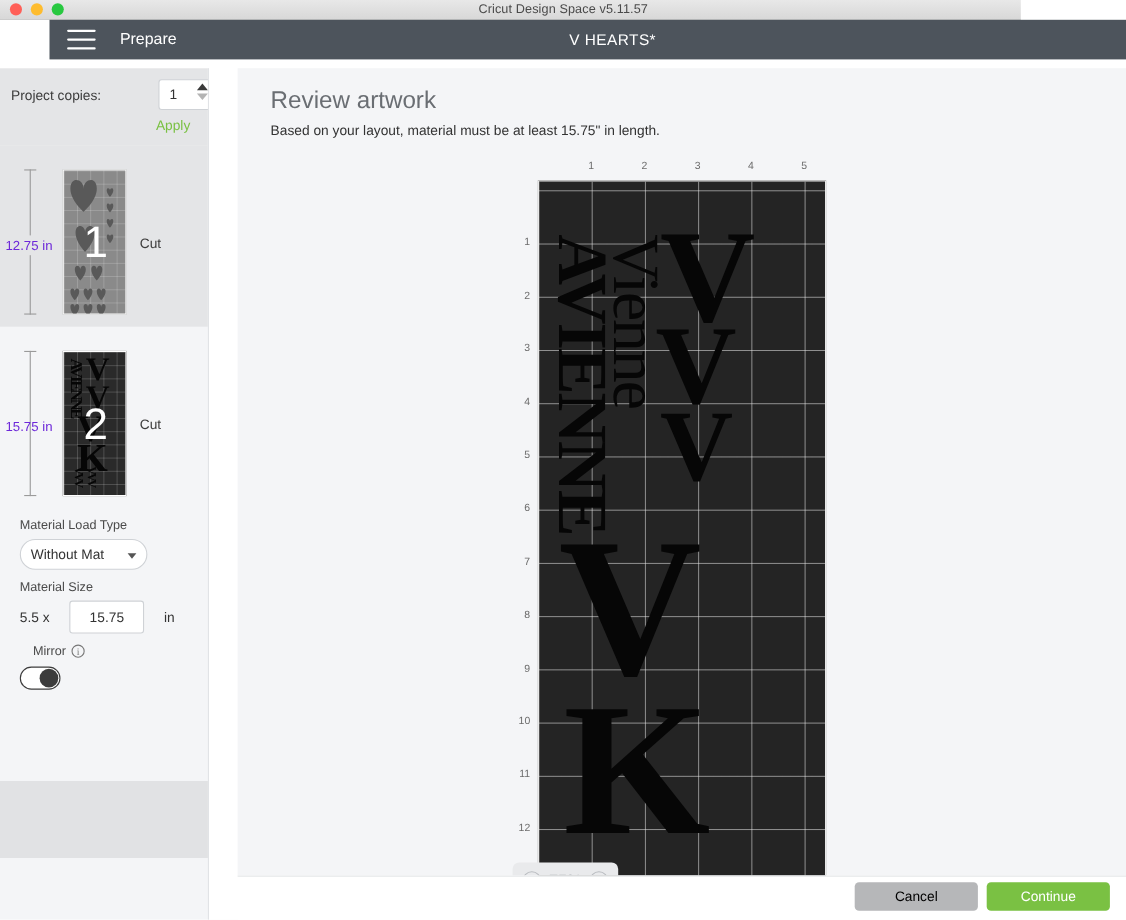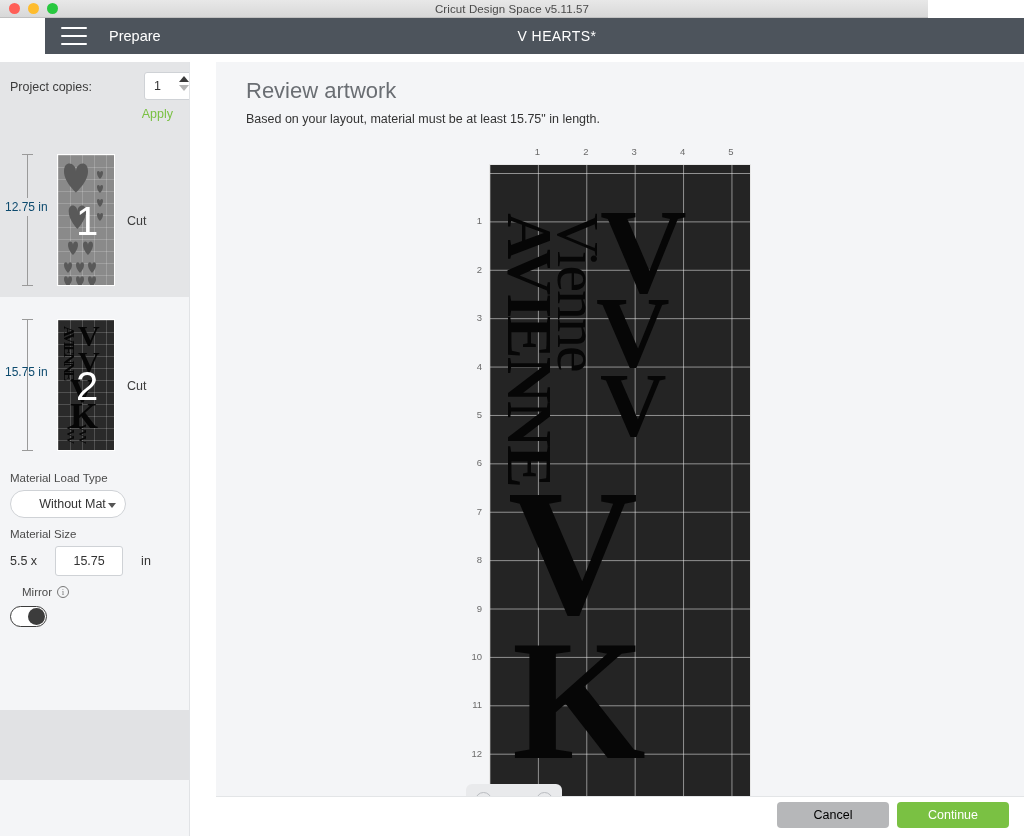--- a/index.html
+++ b/index.html
@@ -91,21 +91,21 @@
   .mat-ruler {
     position: absolute; left: 27px; top: 22px;
     width: 1px; height: 132px; background: #9a9a9a;
   }
   .mat-ruler::before, .mat-ruler::after {
     content: ''; position: absolute; left: -5px; width: 11px; height: 1px; background: #9a9a9a;
   }
   .mat-ruler::before { top: 0; }
   .mat-ruler::after { bottom: 0; }
   .mat-size-label {
-    position: absolute; left: 5px; top: 66px; font-size: 12px; color: #0c4a6e;
+    position: absolute; left: 5px; top: 82px; font-size: 12px; color: #6d28d9;
     background: inherit; padding: 2px 0;
   }
   .mat-thumb {
     position: absolute; left: 57px; top: 22px;
     width: 58px; height: 132px;
     border: 1px solid #ffffff;
   }
   .mat-thumb.gray { background: #8a8a8a; }
   .mat-thumb.dark { background: #2a2a2a; }
   .mat-grid {
@@ -118,26 +118,26 @@
   .mat-num {
     position: absolute; left: 0; top: 0; width: 58px; height: 132px;
     display: flex; align-items: center; justify-content: center;
     font-size: 40px; color: #ffffff; font-weight: 300; line-height: 1;
   }
   .mat-op {
     position: absolute; left: 127px; top: 82px; font-size: 12.5px; color: #3c3c3c;
   }
   .mat-art { position: absolute; inset: 0; overflow: hidden; }
 
-  .sb-group { padding: 10px 10px 0 10px; }
+  .sb-group { padding: 10px 10px 0 18px; }
   .sb-label { font-size: 11.5px; color: #4a4a4a; margin-bottom: 6px; }
   .select-box {
     width: 116px; height: 28px; background: #ffffff;
     border: 1px solid #cfd2d6; border-radius: 14px;
-    display: flex; align-items: center; position: relative; cursor: pointer; justify-content: center;
+    display: flex; align-items: center; position: relative; cursor: pointer;
   }
   .select-text { font-size: 12.5px; color: #333; margin-left: 9px; }
   .caret {
     position: absolute; right: 9px; top: 12px;
     width: 0; height: 0;
     border-left: 4px solid transparent; border-right: 4px solid transparent;
     border-top: 5px solid #555;
   }
   .size-row { display: flex; align-items: center; gap: 18px; }
   .size-prefix { font-size: 12.5px; color: #333; }

